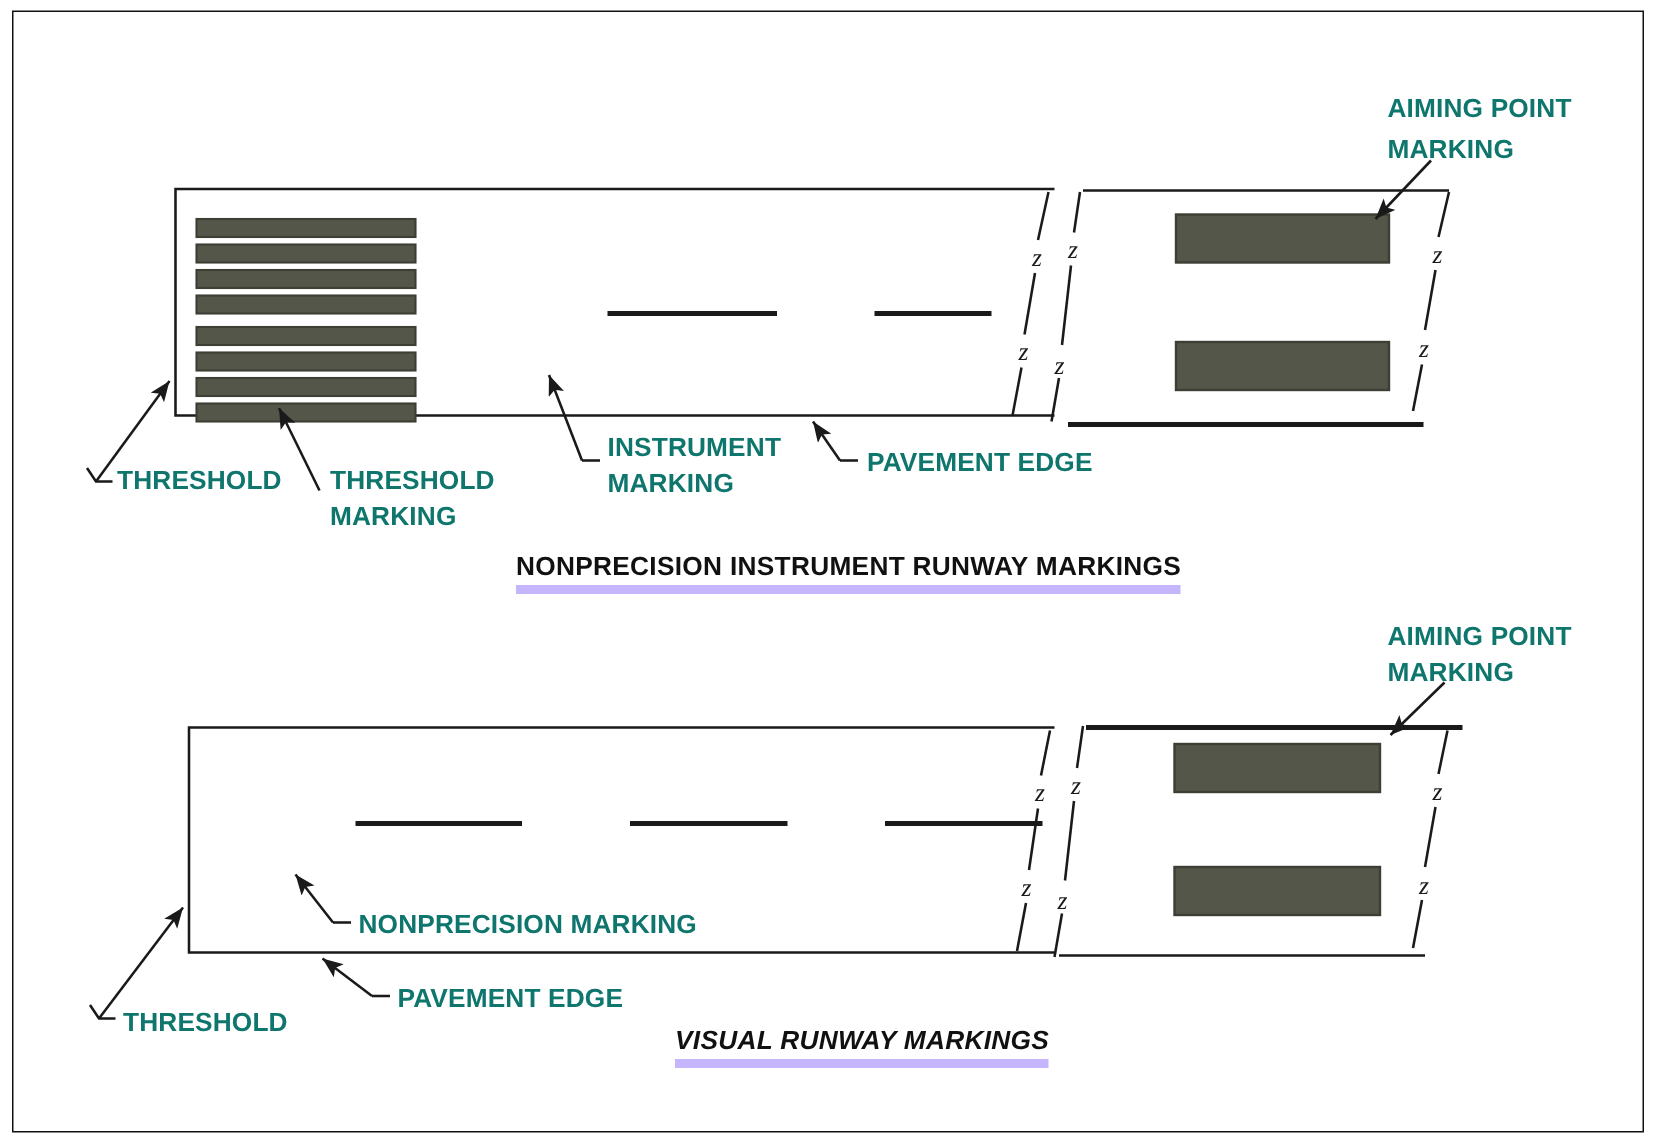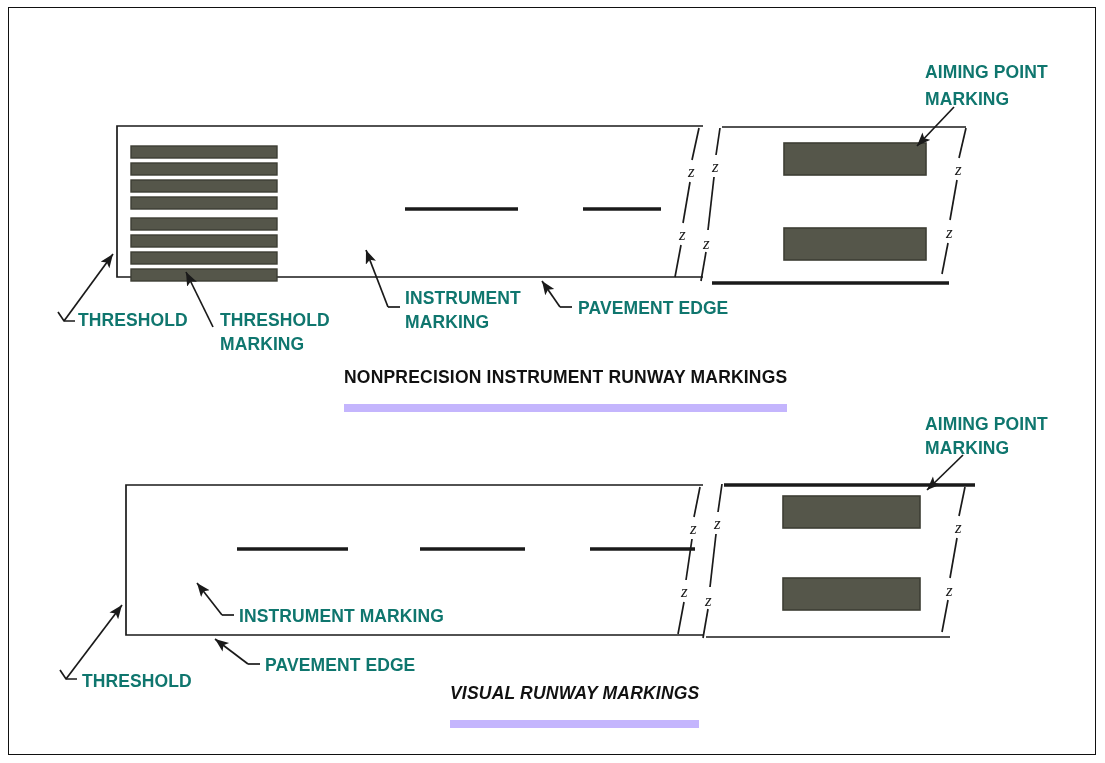--- a/index.html
+++ b/index.html
@@ -44,22 +44,22 @@
     white-space: pre;
   }
   .title {
     position: absolute;
     font-family: "Liberation Sans", sans-serif;
     font-size: 17.5px;
     font-weight: bold;
     color: #111111;
     letter-spacing: 0.2px;
     white-space: pre;
-    padding-bottom: 16px;
-    border-bottom: 8px solid #c4b5fd;
+    padding-bottom: 2px;
+    border-bottom: 6px solid #c4b5fd;
   }
 </style>
 </head>
 <body>
 
 <div id="figure">
 
   <div class="frame"></div>
 
   <svg class="canvas" viewBox="0 0 1105 763">
@@ -224,21 +224,21 @@
   <div class="lbl" style="left:405px; top:287px;">INSTRUMENT</div>
   <div class="lbl" style="left:405px; top:311px;">MARKING</div>
 
   <div class="lbl" style="left:578px; top:297px;">PAVEMENT EDGE</div>
 
   <div class="title" style="left:344px; top:367px;">NONPRECISION INSTRUMENT RUNWAY MARKINGS</div>
 
   <div class="lbl" style="left:925px; top:413px;">AIMING POINT</div>
   <div class="lbl" style="left:925px; top:437px;">MARKING</div>
 
-  <div class="lbl" style="left:239px; top:605px;">INSTRUMENT MARKING</div>
+  <div class="lbl" style="left:239px; top:605px;">NONPRECISION MARKING</div>
 
   <div class="lbl" style="left:265px; top:654px;">PAVEMENT EDGE</div>
 
   <div class="lbl" style="left:82px; top:670px;">THRESHOLD</div>
 
   <div class="title" style="left:450px; top:683px;font-style:italic;">VISUAL RUNWAY MARKINGS</div>
 
 </div>
 
 </body></html>

